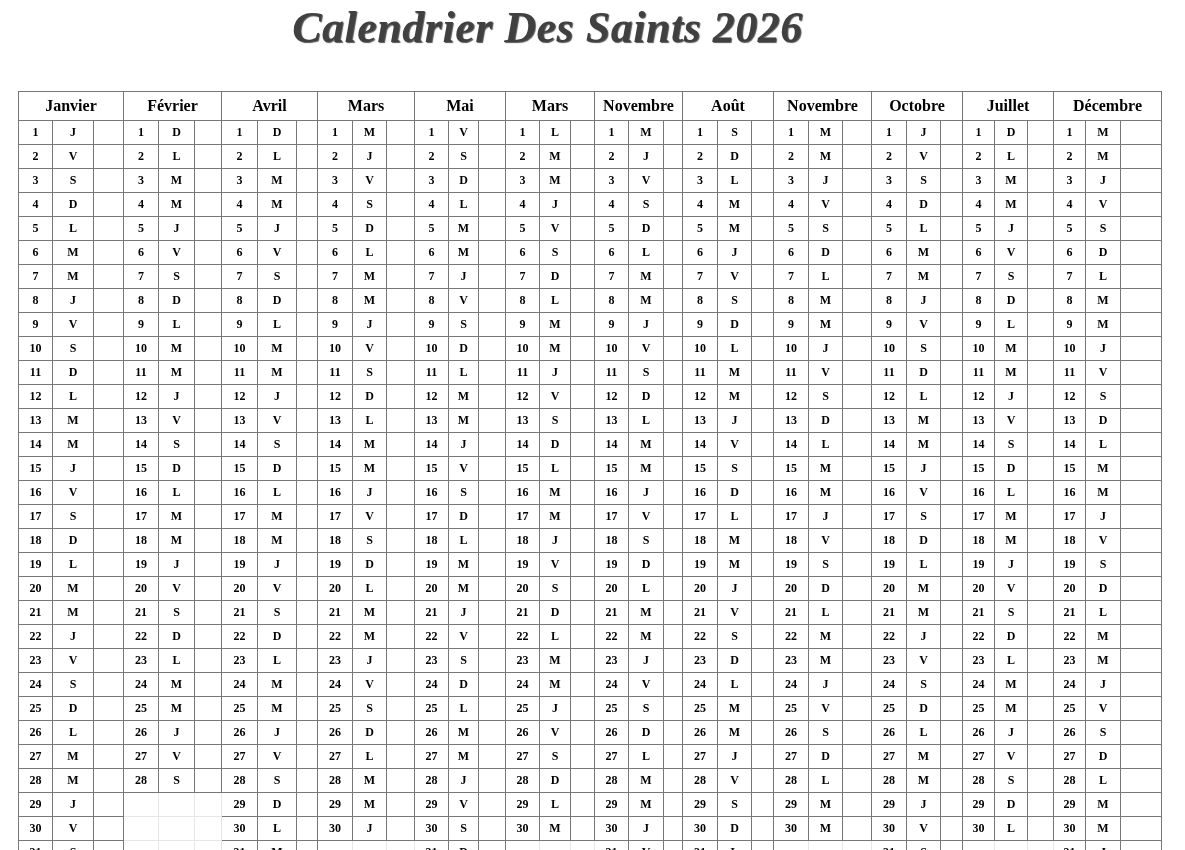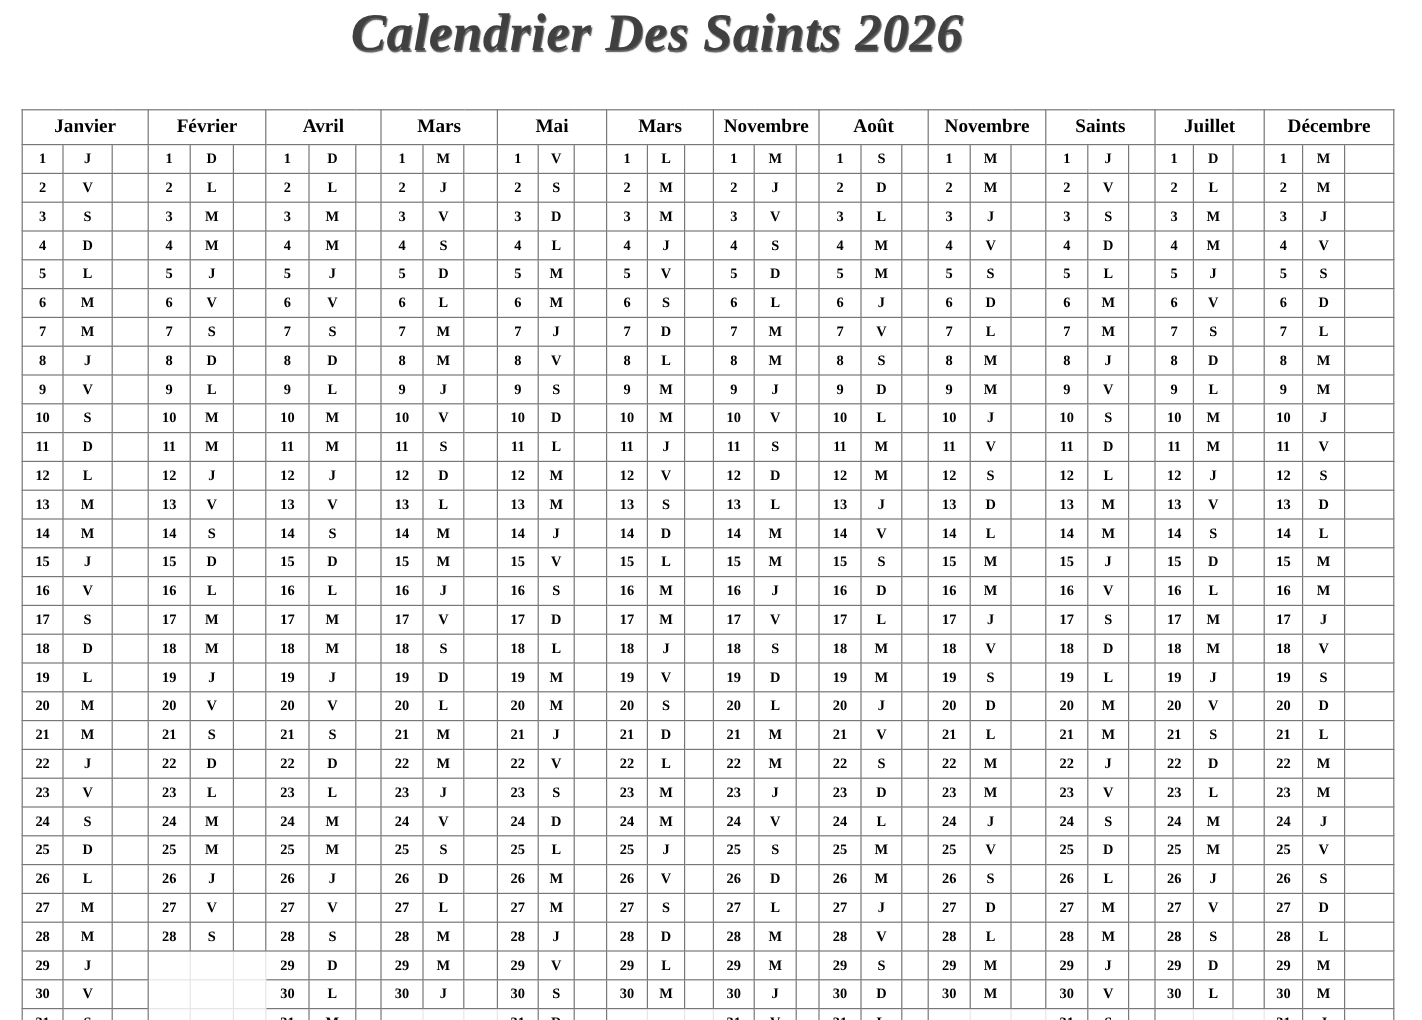--- a/index.html
+++ b/index.html
@@ -60,21 +60,21 @@
       <tr class="hdr" id="hdr-row">
         <th colspan="3">Janvier</th>
         <th colspan="3">Février</th>
         <th colspan="3">Avril</th>
         <th colspan="3">Mars</th>
         <th colspan="3">Mai</th>
         <th colspan="3">Mars</th>
         <th colspan="3">Novembre</th>
         <th colspan="3">Août</th>
         <th colspan="3">Novembre</th>
-        <th colspan="3">Saints</th>
+        <th colspan="3">Octobre</th>
         <th colspan="3">Juillet</th>
         <th colspan="3">Décembre</th>
       </tr>
     </thead>
   <tbody id="body">
       <tr>
         <td>1</td>
         <td>J</td>
         <td></td>
         <td>1</td>

